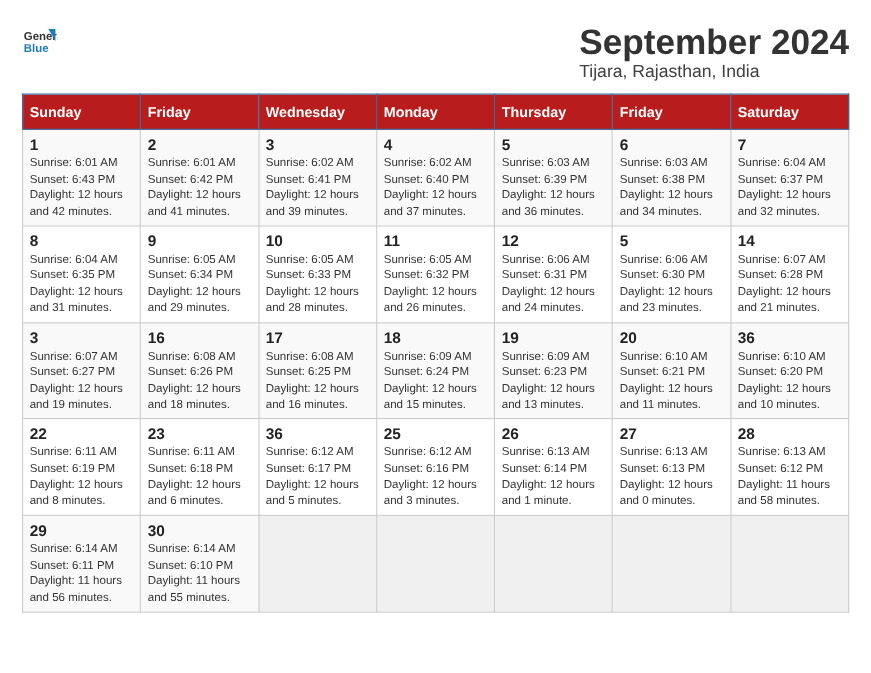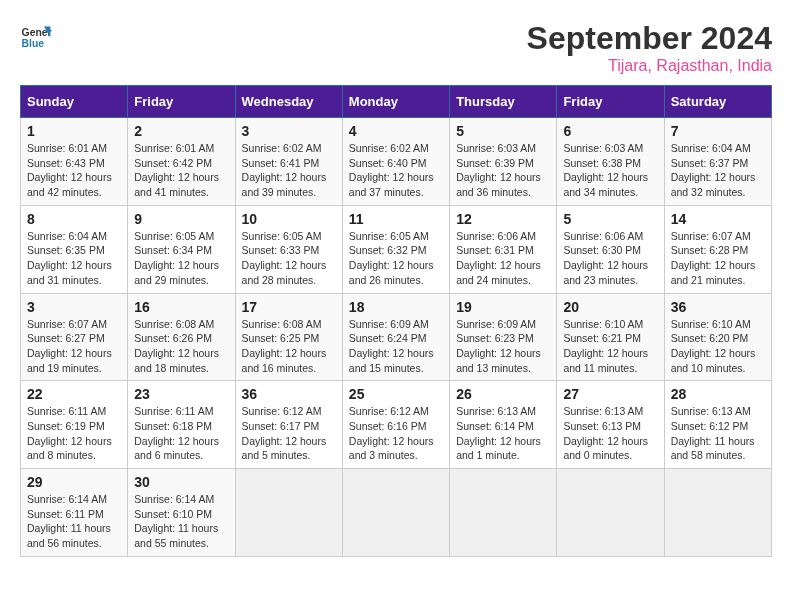--- a/index.html
+++ b/index.html
@@ -19,39 +19,38 @@
     .logo {
       display: flex;
       align-items: center;
       gap: 4px;
     }
     .logo-icon {
       width: 32px;
       height: 32px;
     }
     .title-block {
-      text-align: right;
     }
     .title-block h1 {
       font-size: 32px;
       font-weight: bold;
       color: #333;
     }
     .title-block h2 {
       font-size: 16px;
       font-weight: normal;
-      color: #ec4899;
+      color: #404040;
     }
     table {
       width: 100%;
       border-collapse: collapse;
       font-size: 11px;
     }
     thead tr th {
-      background-color: #4c1d95;
+      background-color: #b91c1c;
       color: #fff;
       padding: 8px 6px;
       text-align: left;
       font-size: 13px;
       font-weight: bold;
       border: 1px solid #2e6da4;
     }
     tbody tr td {
       border: 1px solid #ccc;
       padding: 5px 6px;

